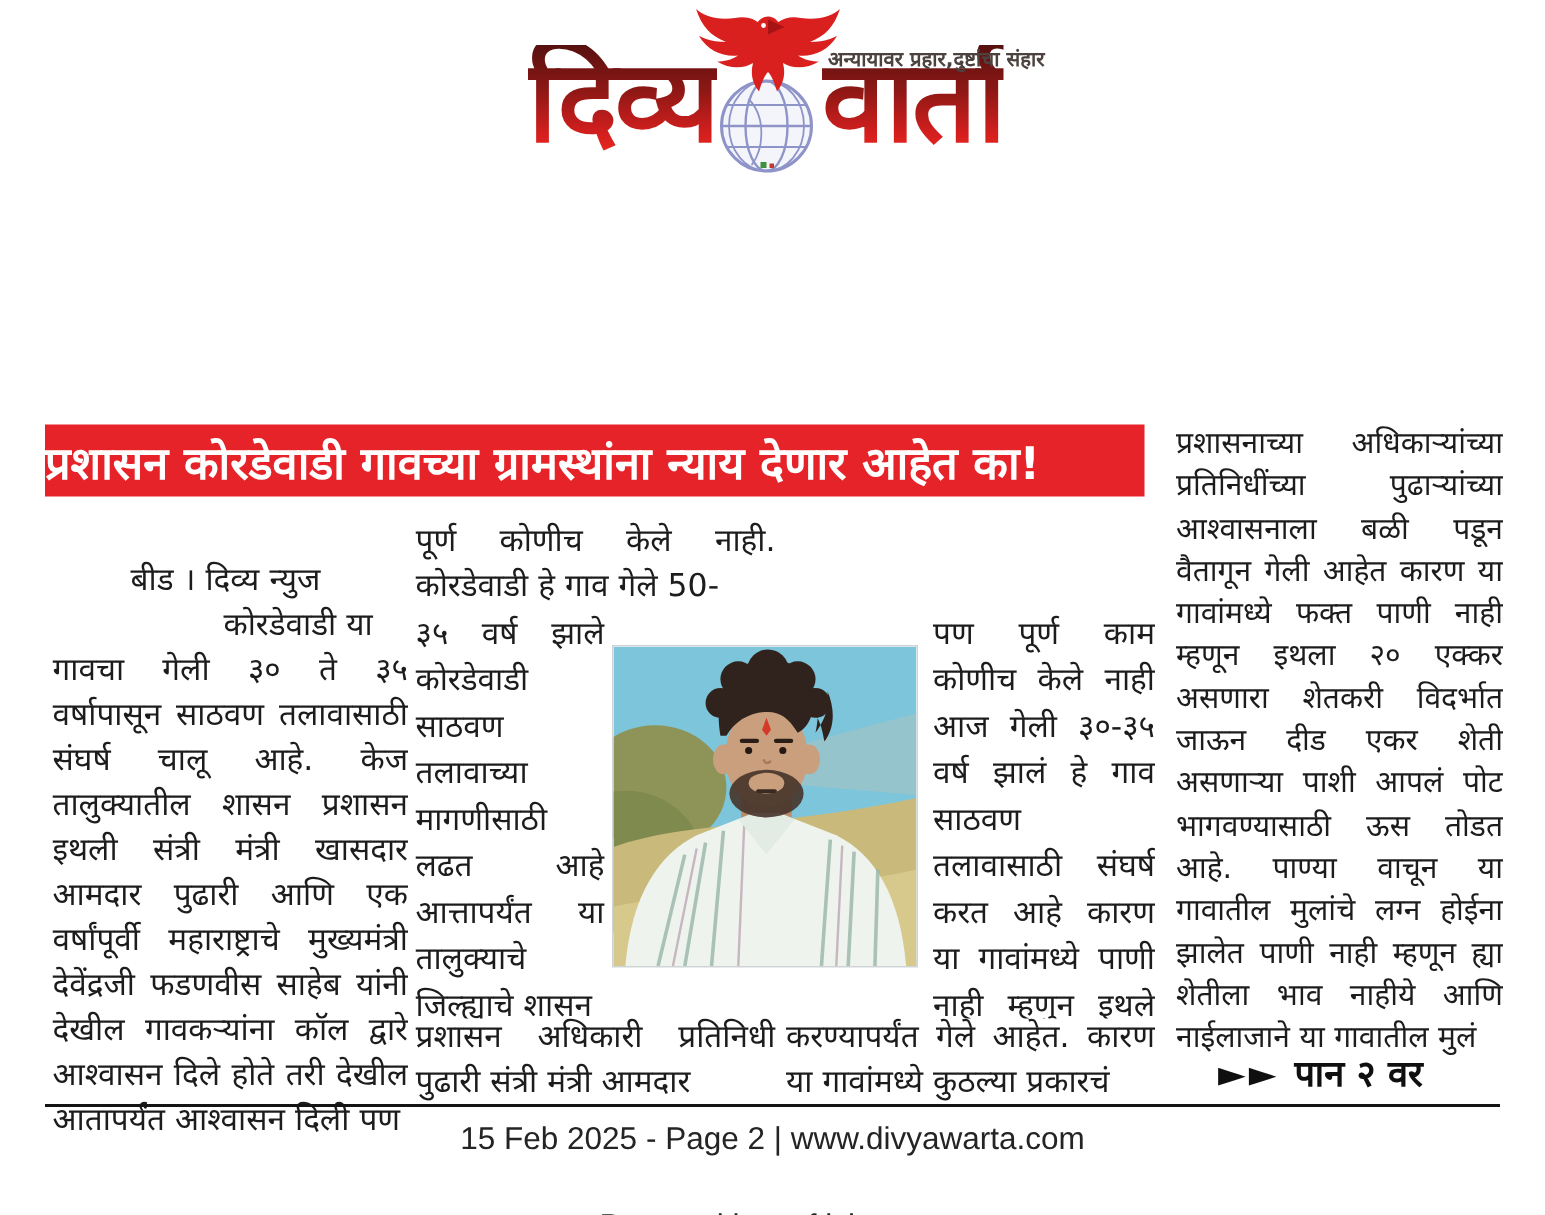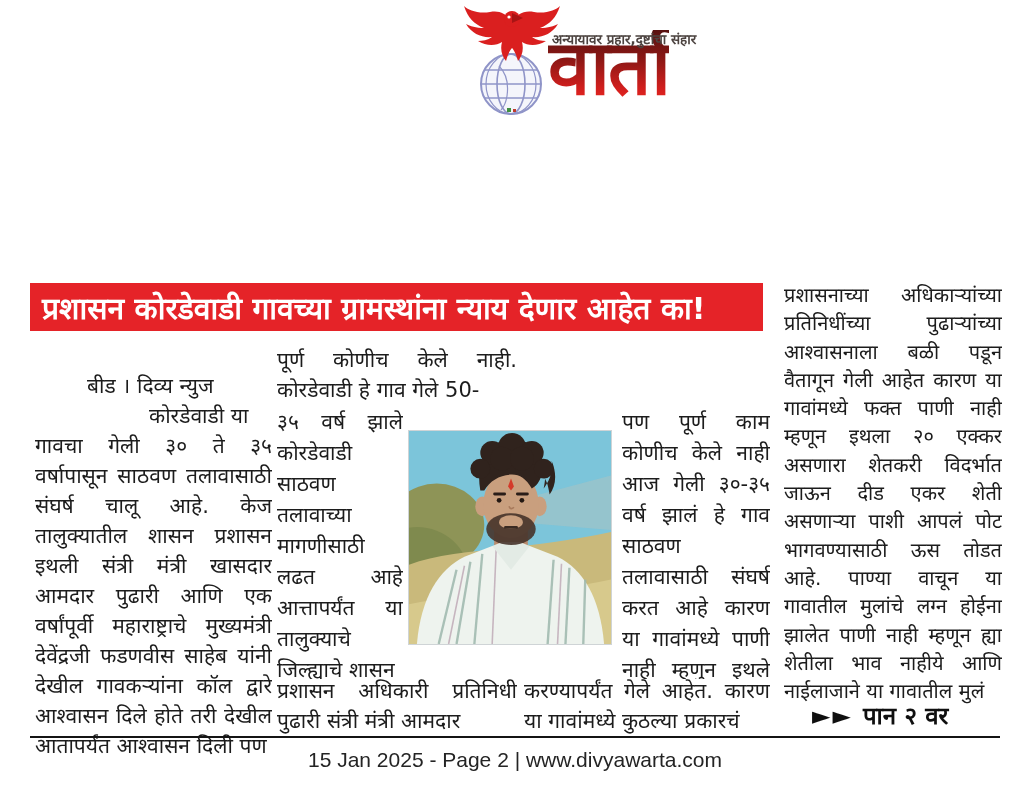--- a/index.html
+++ b/index.html
@@ -31,21 +31,21 @@
   }
   
   .headline{position:absolute;left:20px;top:122px;width:990px;text-align:center;}
   .headline .hl{
     display:block;font-size:52px;line-height:68px;font-weight:800;
     color:#0f0f0f;letter-spacing:-1px;white-space:nowrap;
   }
   
   .subhead{
     position:absolute;left:30px;top:283px;width:733px;height:48px;
-    display:flex;align-items:center;padding-left:12px;box-sizing:border-box;
+    display:flex;align-items:center;padding-left:0;box-sizing:border-box;
   }
   .subhead span{font-size:30px;font-weight:700;white-space:nowrap;}
   
   .body-text{font-size:21px;line-height:30px;text-align:justify;overflow:hidden;}
   .col{position:absolute;}
   .col1{left:35px;top:347px;width:237px;height:392px;margin-top:24px;}
   .col1 .dateline{display:block;text-indent:52px;text-align:left;}
   .col1 .lead{display:block;text-indent:114px;text-align:left;}
   .col2-top{left:277px;top:345px;width:240px;height:62px;}
   .col2-narrow{left:277px;top:407px;width:126px;height:272px;line-height:31px;}
@@ -94,20 +94,21 @@
       </svg>
     </span>
     <span class="eagle">
       <svg viewBox="0 0 100 60">
         <path fill="#da1f1f" d="M50 20 C46 10 38 6 28 8 C16 10 6 6 2 2 C6 14 12 20 22 24 C14 24 8 22 4 20 C10 30 20 34 30 33 C26 36 20 37 16 37 C24 42 34 42 40 38 C38 46 40 52 44 57 C46 50 48 46 50 44 C52 46 54 50 56 57 C60 52 62 46 60 38 C66 42 76 42 84 37 C80 37 74 36 70 33 C80 34 90 30 96 20 C92 22 86 24 78 24 C88 20 94 14 98 2 C94 6 84 10 72 8 C62 6 54 10 50 20 Z"></path>
         <circle cx="50" cy="15" r="8" fill="#da1f1f"></circle>
         <path d="M50 9 L61 14 L50 19 Z" fill="#a81414"></path>
         <circle cx="47" cy="13" r="1.6" fill="#ffffff"></circle>
       </svg>
     </span>
+    <span class="logo-word logo-left">दिव्य</span>
     <span class="logo-word logo-right">वार्ता</span>
     <span class="tagline">अन्यायावर प्रहार,दुष्टांचा संहार</span>
   </div>
 
 
   <div class="subhead" style="background:#e52328;color:#ffffff;">
     <span>प्रशासन कोरडेवाडी गावच्या ग्रामस्थांना न्याय देणार आहेत का!</span>
   </div>
 
   <div class="col col1 body-text">
@@ -171,16 +172,16 @@
       <rect x="85" y="62" width="13" height="3" rx="1.5" fill="#2a1d18"></rect>
       <rect x="108" y="62" width="13" height="3" rx="1.5" fill="#2a1d18"></rect>
       <circle cx="91" cy="70" r="2.4" fill="#241812"></circle>
       <circle cx="114" cy="70" r="2.4" fill="#241812"></circle>
       <path d="M103 48 L106 56 L103 60 L100 56 Z" fill="#d43a2a"></path>
       <path d="M101 76 C102 79 104 79 106 77" fill="none" stroke="#a87a5c" stroke-width="1.6"></path>
     </svg>
   </div>
 
   <div class="divider"></div>
-  <div class="footer-line footer-1">15 Jan 2025 - Page 2 | www.divyawarta.com</div>
+  <div class="footer-line footer-1">15 Feb 2025 - Page 2 | www.divyawarta.com</div>
   <div class="footer-line footer-2">Powered by softisky.com</div>
 
 </div>
 
 </body></html>

